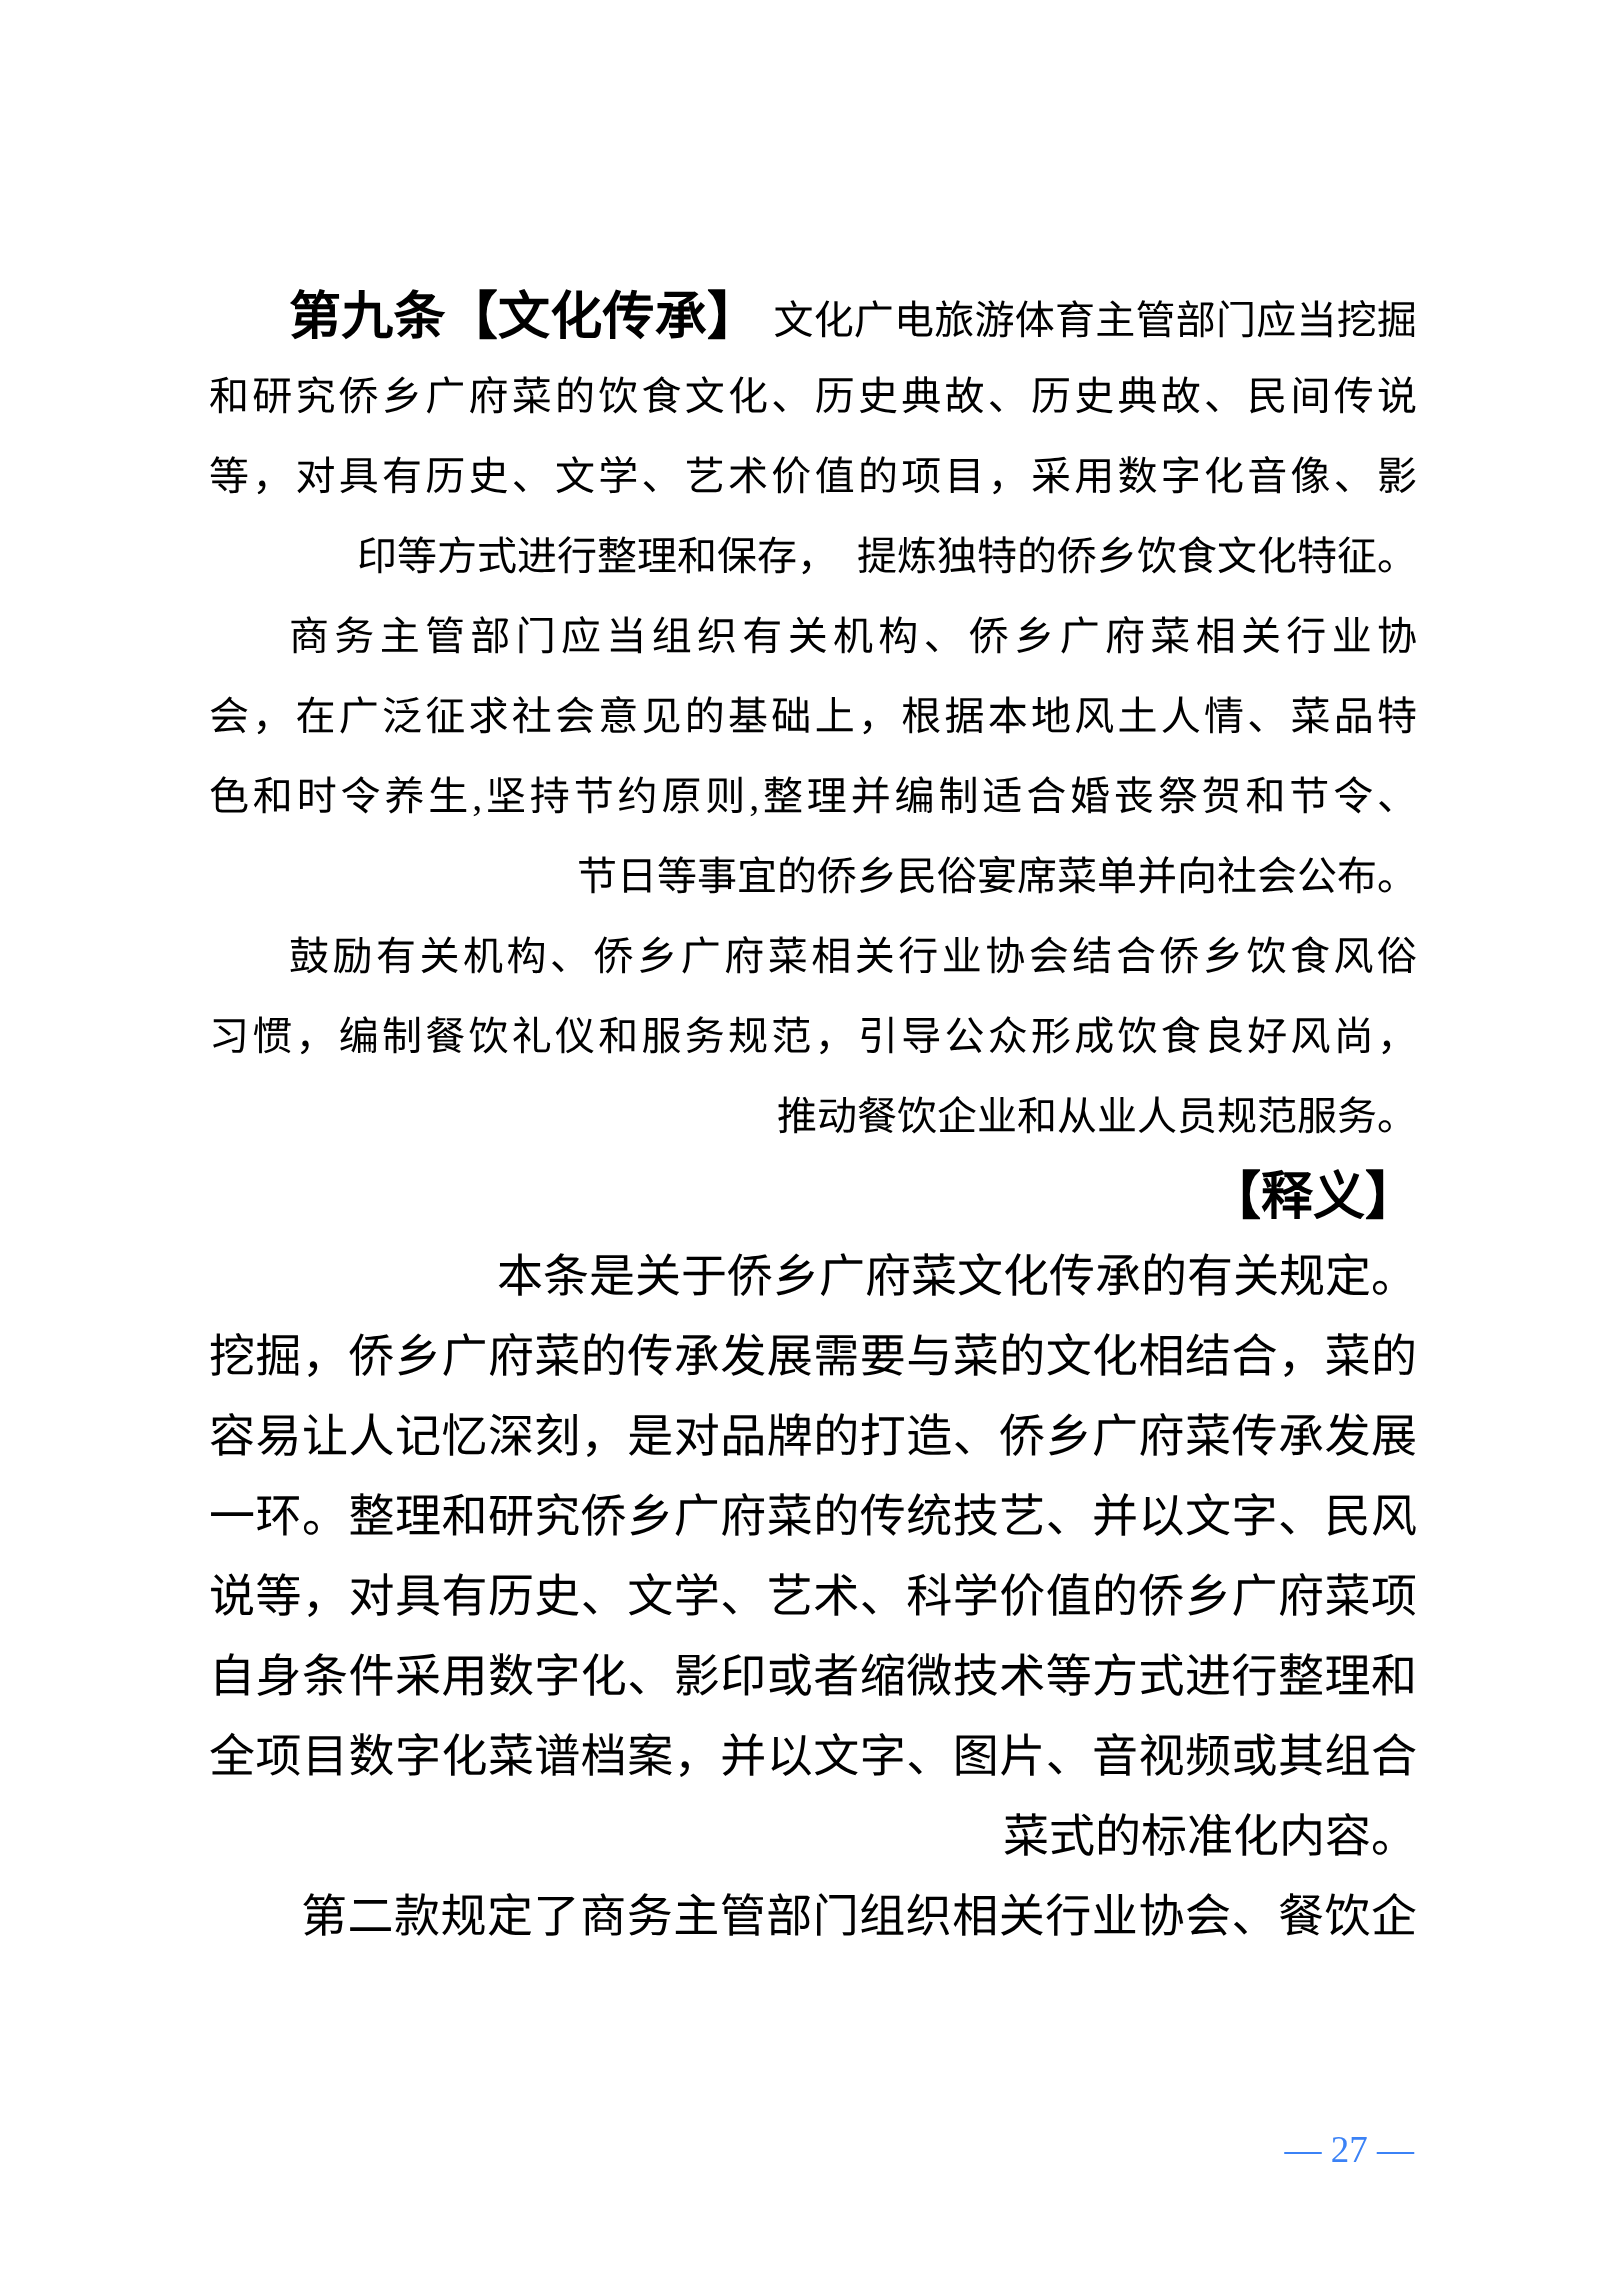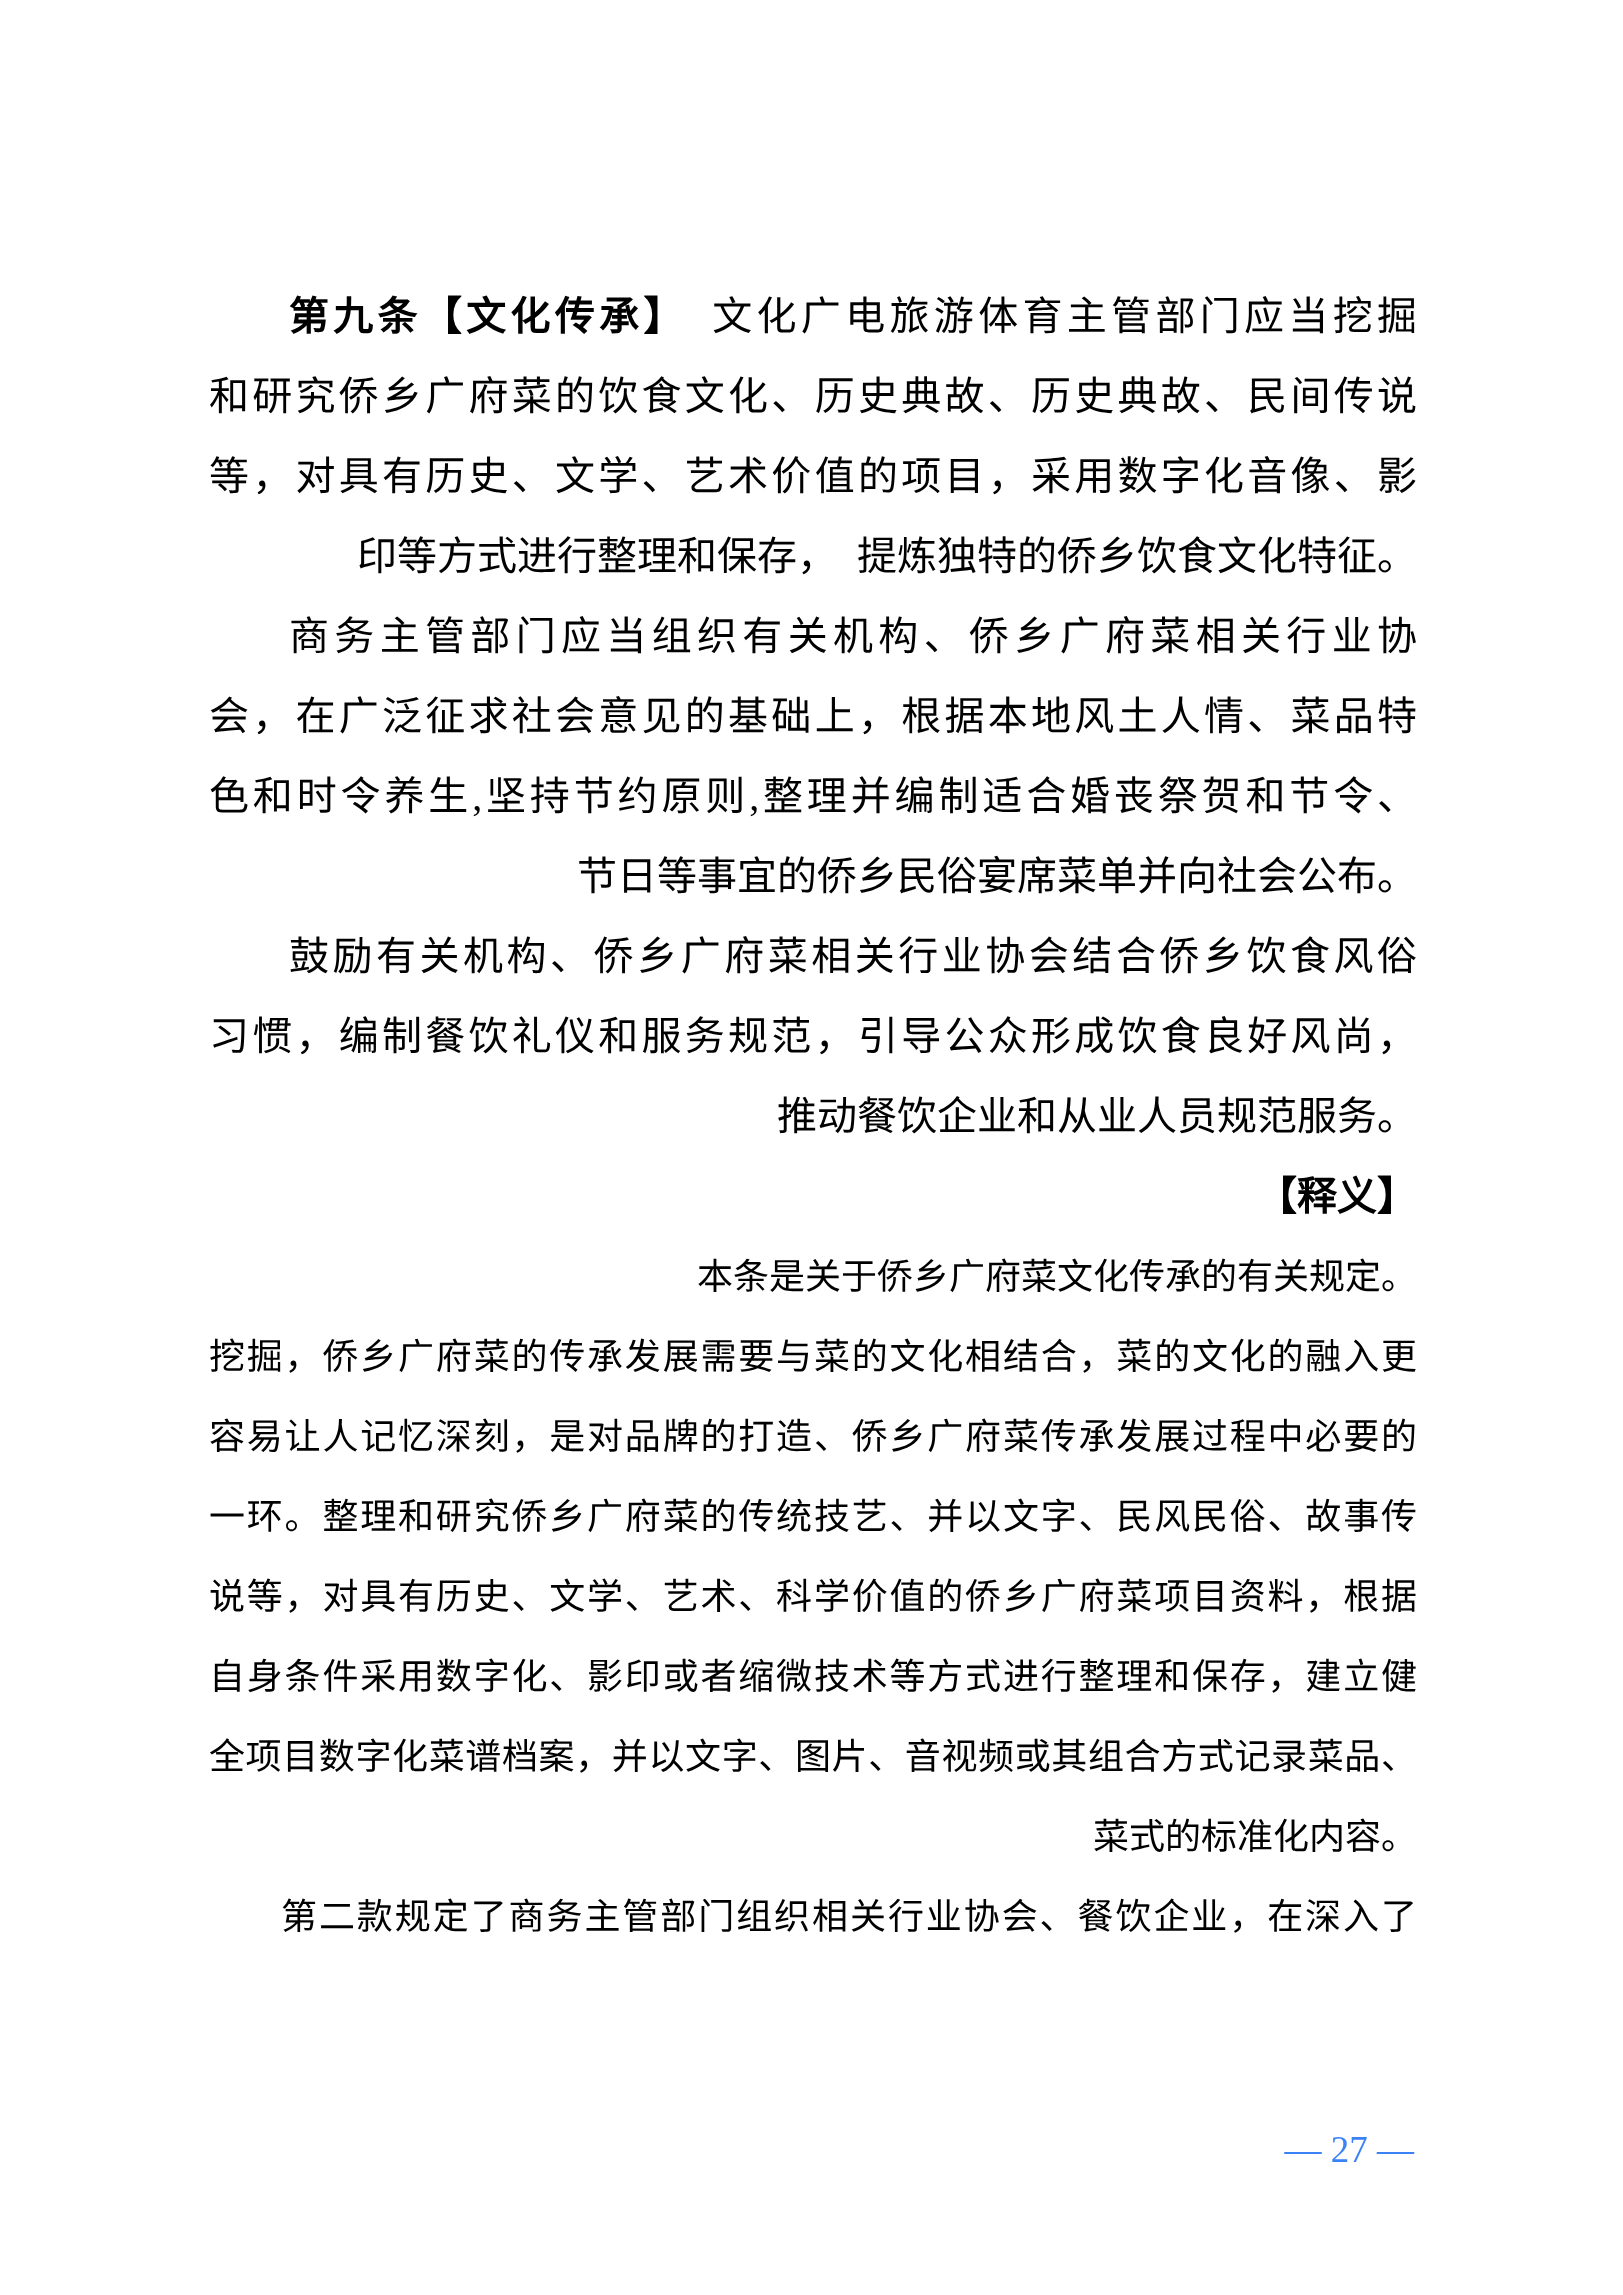--- a/index.html
+++ b/index.html
@@ -25,33 +25,33 @@
   .line {
     height: 80px;
     line-height: 80px;
     overflow: hidden;
     text-align: right;
     letter-spacing: 0;
   }
   
   .a  { font-size: 40px; }
   
-  .b2 { font-size: 36px; font-family: Liberation Serif, serif; }
+  .b2 { font-size: 46px; font-family: Liberation Serif, serif; }
   
   .just {
     text-align: justify;
     text-align-last: justify;
     text-justify: inter-character;
   }
   
   .ind { text-indent: 2em; }
   
   .hei {
     font-weight: 700;
-    font-size: 40px;
+    font-size: 52px;
   }
   .pagenum {
     position: absolute;
     top: 2128px;
     right: 209px;
     font-size: 37px;
     line-height: 44px;
     font-family: "Liberation Serif", "DejaVu Serif", serif;
     color: #3b82f6;
     white-space: nowrap;

